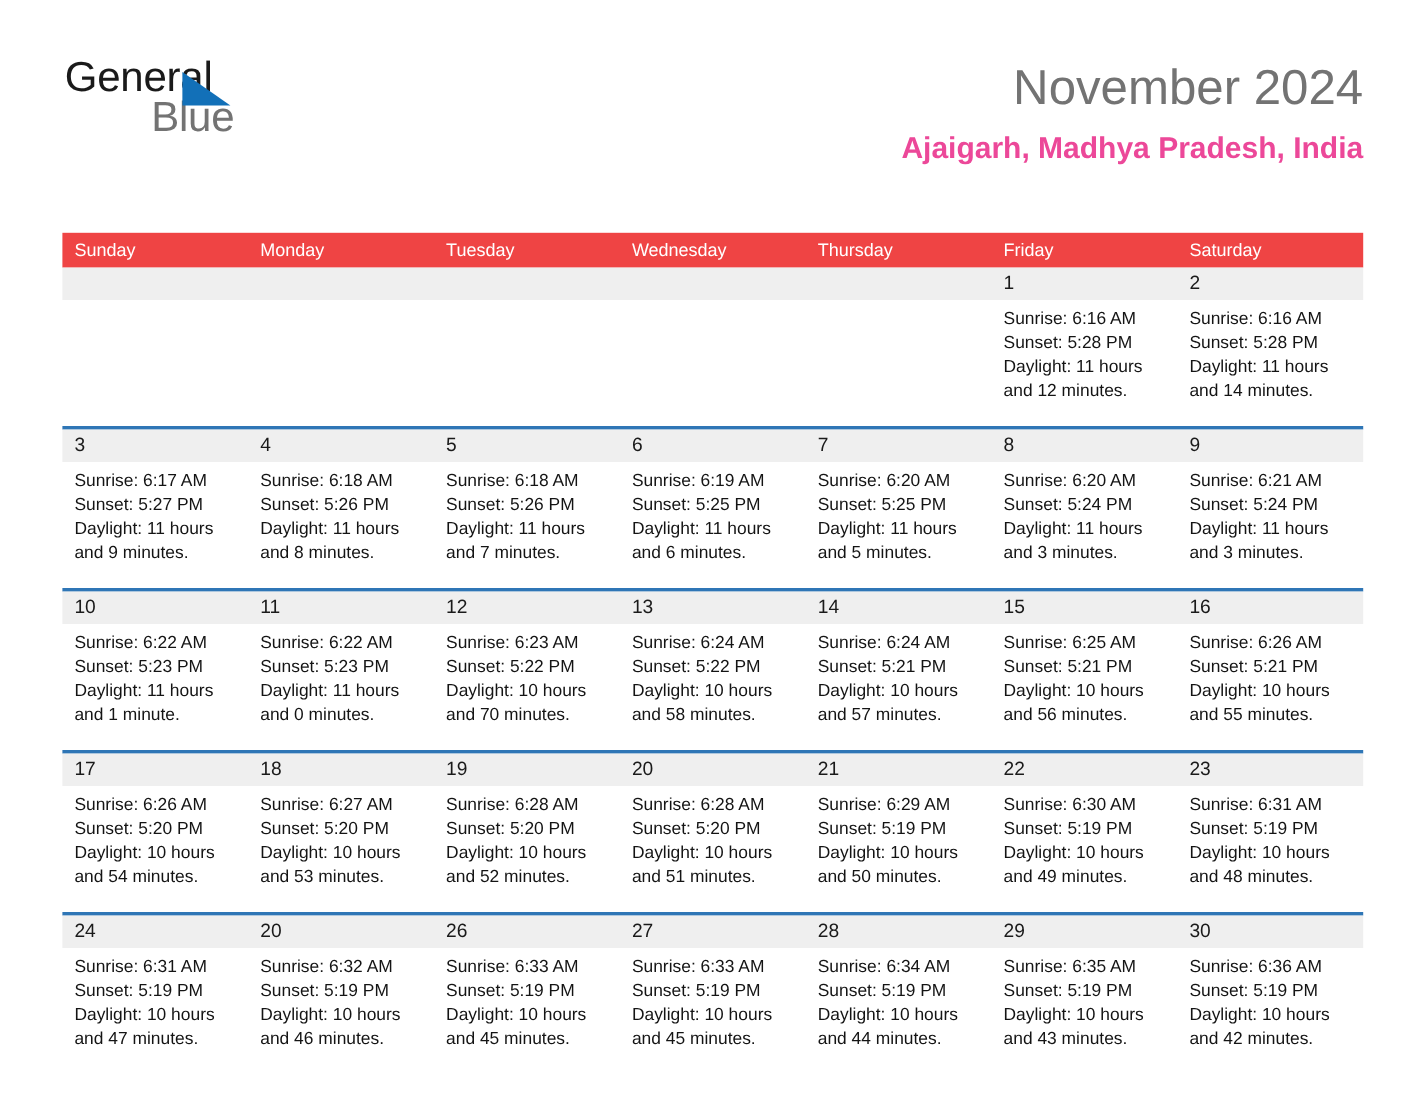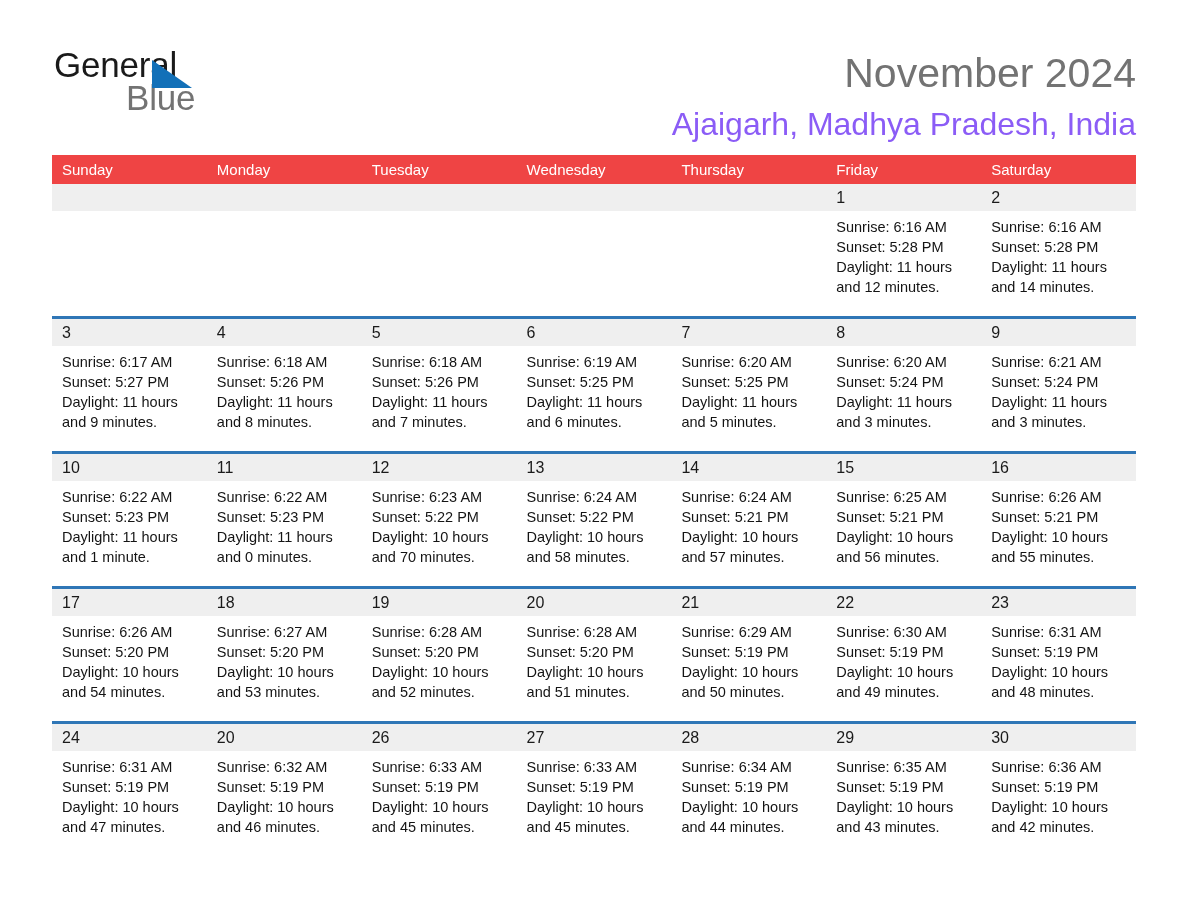--- a/index.html
+++ b/index.html
@@ -23,21 +23,21 @@
     background: #ffffff;
     padding: 0;
   }
 
   
   .masthead {
     display: flex;
     align-items: flex-start;
     justify-content: space-between;
     padding: 46px 52px 0 54px;
-    height: 155px;
+    height: 194px;
   }
 
   .brand {
     position: relative;
     width: 180px;
     height: 80px;
     flex: 0 0 auto;
   }
 
   .brand-general {
@@ -77,24 +77,24 @@
 
   .cal-title {
     font-size: 41px;
     line-height: 50px;
     font-weight: 400;
     color: #737373;
     letter-spacing: 0px;
   }
 
   .cal-subtitle {
-    font-size: 32px;
+    font-size: 25px;
     line-height: 36px;
-    font-weight: 400;
-    color: #8b5cf6;
+    font-weight: 700;
+    color: #ec4899;
     margin-top: 8px;
   }
 
   
   .calendar {
     margin: 0 52px 0 52px;
     width: 1084px;
   }
 
   .weekday-row {

